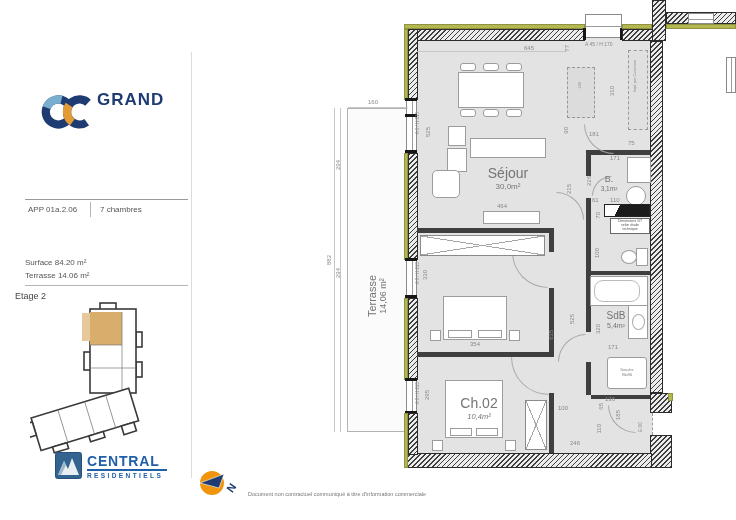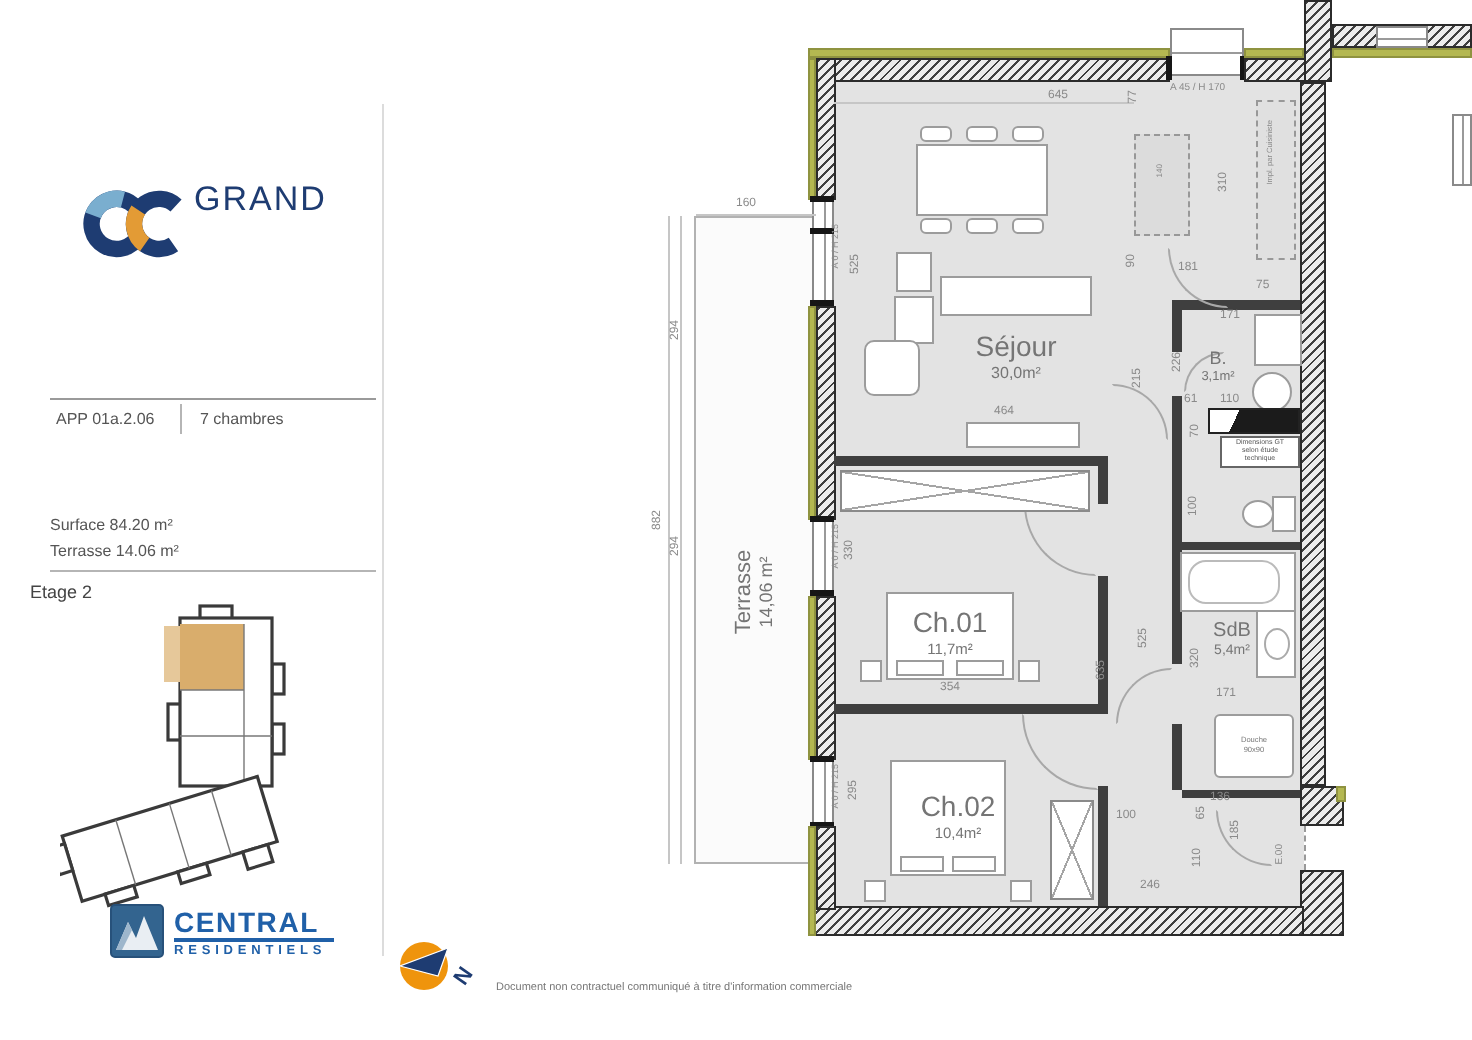--- a/index.html
+++ b/index.html
@@ -37,21 +37,21 @@
 <body>
 
 <div id="canvas">
 
   <svg class="abs" style="left:40px;top:84px;" width="54" height="54" viewBox="0 0 56 56">
     <circle cx="19" cy="29" r="13" fill="none" stroke="#1e3c72" stroke-width="8.5" stroke-dasharray="66 16" transform="rotate(30 19 29)"></circle>
     <circle cx="19" cy="29" r="13" fill="none" stroke="#7aaecf" stroke-width="8.5" stroke-dasharray="19 63" transform="rotate(200 19 29)"></circle>
     <circle cx="41" cy="29" r="13" fill="none" stroke="#1e3c72" stroke-width="8.5" stroke-dasharray="58 24" transform="rotate(55 41 29)"></circle>
     <circle cx="41" cy="29" r="13" fill="none" stroke="#e39b35" stroke-width="8.5" stroke-dasharray="20 62" transform="rotate(125 41 29)"></circle>
   </svg>
-  <div class="abs" style="left:97px;top:90px;font-size:17px;font-weight:normal;letter-spacing:1px;color:#1e3c72;">GRAND</div>
+  <div class="abs" style="left:97px;top:90px;font-size:17px;font-weight:bold;letter-spacing:1px;color:#1e3c72;">GRAND</div>
 
   <div class="abs" style="left:191px;top:52px;width:1px;height:426px;background:#dcdcdc;"></div>
 
   <div class="lrule" style="left:25px;top:199px;width:163px;height:1px;"></div>
   <div class="abs" style="left:28px;top:205px;font-size:8px;color:#555;">APP 01a.2.06</div>
   <div class="abs" style="left:90px;top:202px;width:1px;height:15px;background:#b5b5b5;"></div>
   <div class="abs" style="left:100px;top:205px;font-size:8px;color:#555;">7 chambres</div>
 
   <div class="abs" style="left:25px;top:258px;font-size:8px;color:#555;">Surface 84.20 m²</div>
   <div class="abs" style="left:25px;top:271px;font-size:8px;color:#555;">Terrasse 14.06 m²</div>
@@ -212,27 +212,23 @@
   </div>
 
   <div class="rlbl" style="left:463px;top:165px;width:90px;">
     <div class="rname">Séjour</div>
     <div class="rarea">30,0m²</div>
   </div>
   <div class="abs" style="left:322px;top:278px;width:110px;height:36px;transform:rotate(-90deg);display:flex;flex-direction:column;align-items:center;justify-content:center;color:#757575;">
     <div style="font-size:11px;">Terrasse</div>
     <div style="font-size:9px;">14,06 m²</div>
   </div>
-  <div class="rlbl" style="left:440px;top:303px;width:70px;">
-    <div class="rname">Ch.01</div>
-    <div class="rarea" style="font-size:7.5px;">11,7m²</div>
-  </div>
   <div class="rlbl" style="left:450px;top:395px;width:58px;">
     <div class="rname">Ch.02</div>
-    <div class="rarea" style="font-size:7.5px;">10,4m²</div>
+    <div class="rarea" style="font-size:7.5px;font-style:italic;">10,4m²</div>
   </div>
   <div class="rlbl" style="left:596px;top:310px;width:40px;">
     <div class="rname" style="font-size:10px;">SdB</div>
     <div class="rarea" style="font-size:7px;">5,4m²</div>
   </div>
   <div class="rlbl" style="left:594px;top:174px;width:30px;">
     <div class="rname" style="font-size:9px;">B.</div>
     <div class="rarea" style="font-size:6.5px;">3,1m²</div>
   </div>
 

